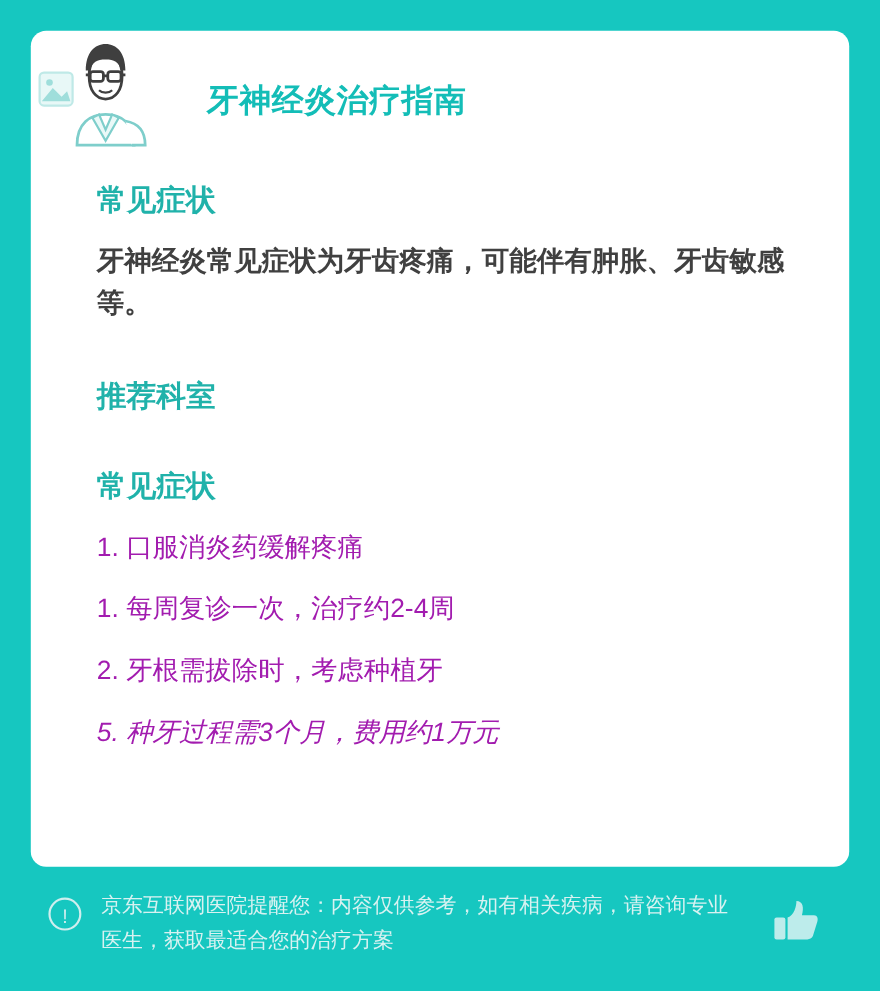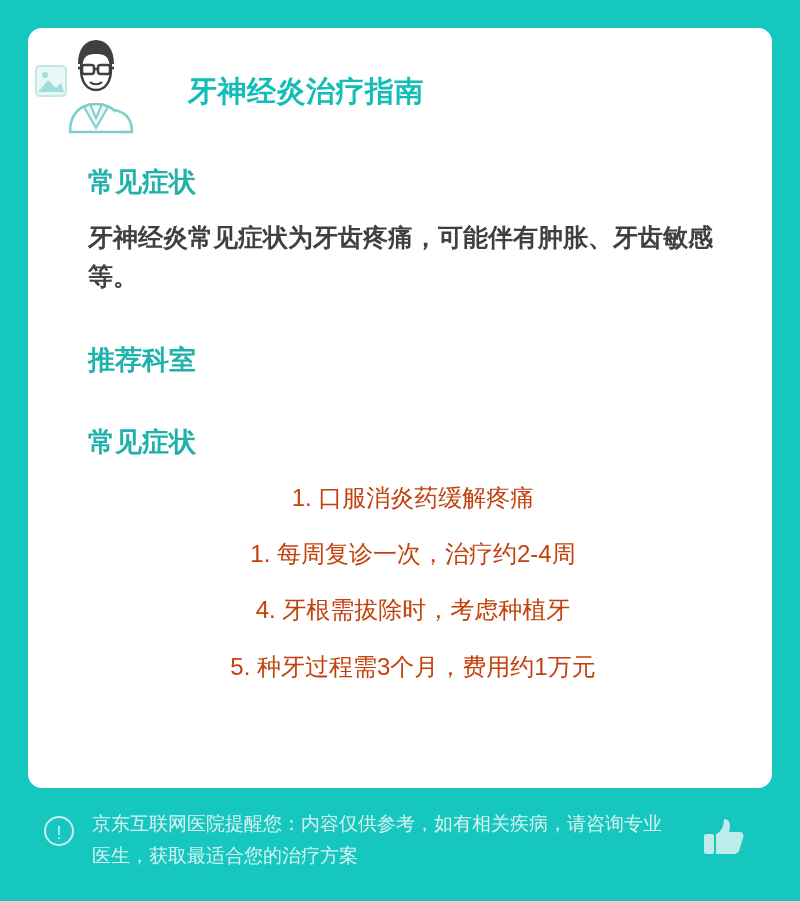--- a/index.html
+++ b/index.html
@@ -60,27 +60,27 @@
     max-width: 660px;
     font-weight: bold;
   }
   .steps {
     margin: 22px 0 0 26px;
     padding: 0;
     list-style: none;
   }
   .steps li {
     font-size: 24px;
-    color: #c2410c;
+    color: #a21caf;
     line-height: 1.35;
     margin-bottom: 24px;
-    text-align: center;
   }
   .steps li:last-child {
     margin-bottom: 0;
+    font-style: italic;
   }
   .footer {
     position: relative;
     margin: 20px 16px 0 16px;
     min-height: 90px;
   }
   .footer-bubble {
     position: absolute;
     left: 0;
     top: 8px;
@@ -137,21 +137,21 @@
 
     <div class="section-heading first">常见症状</div>
     <div class="body-text">牙神经炎常见症状为牙齿疼痛，可能伴有肿胀、牙齿敏感等。</div>
 
     <div class="section-heading">推荐科室</div>
 
     <div class="section-heading">常见症状</div>
     <ul class="steps">
       <li>1. 口服消炎药缓解疼痛</li>
       <li>1. 每周复诊一次，治疗约2-4周</li>
-      <li>4. 牙根需拔除时，考虑种植牙</li>
+      <li>2. 牙根需拔除时，考虑种植牙</li>
       <li>5. 种牙过程需3个月，费用约1万元</li>
     </ul>
 
   </div>
 
   <div class="footer">
     <div class="footer-bubble">!</div>
     <div class="footer-text">京东互联网医院提醒您：内容仅供参考，如有相关疾病，请咨询专业医生，获取最适合您的治疗方案</div>
     <svg class="thumb" viewBox="0 0 46 46" aria-hidden="true">
       <rect x="4" y="20" width="10" height="20" rx="2" fill="#bdeceb"></rect>

